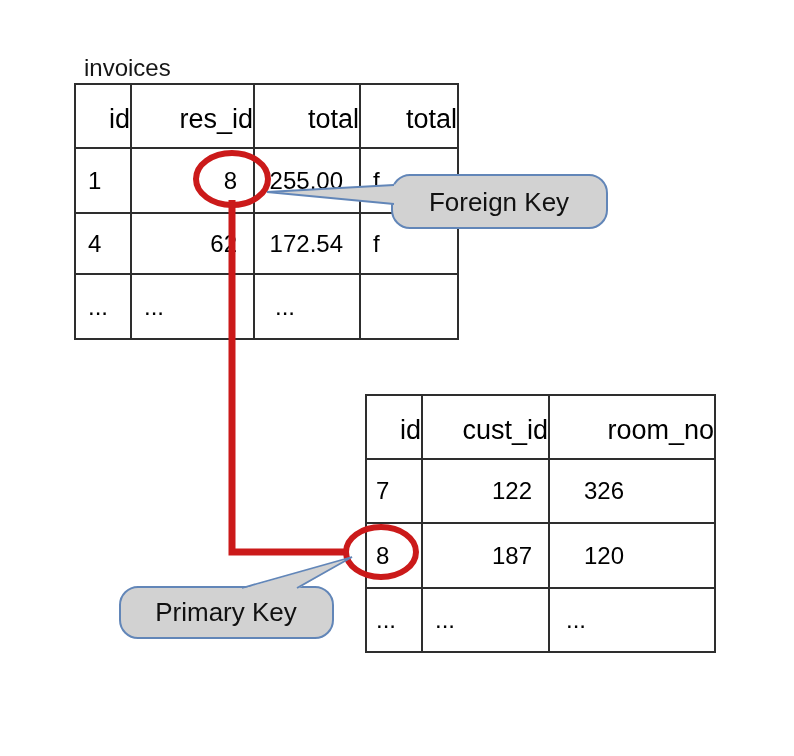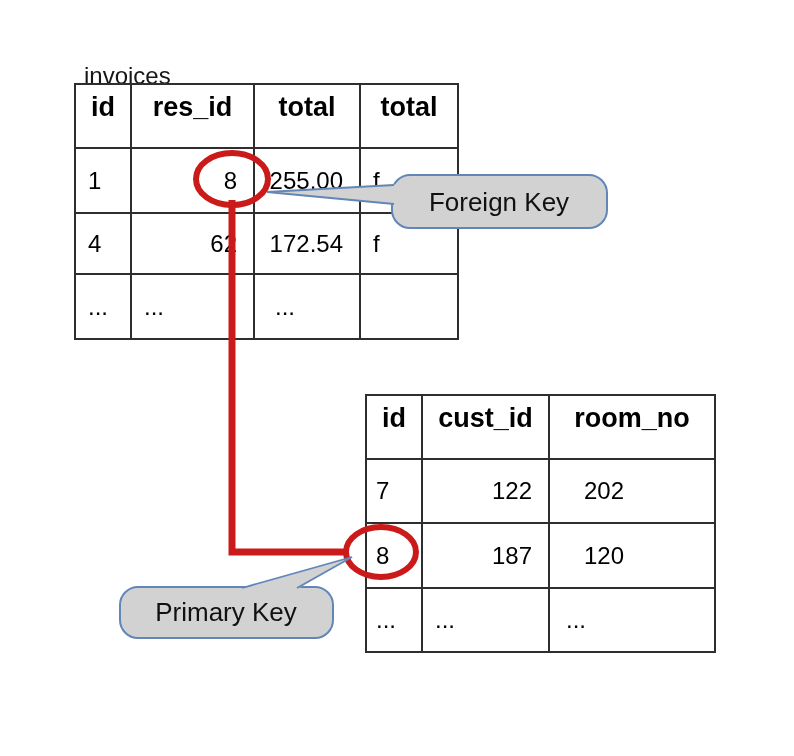--- a/index.html
+++ b/index.html
@@ -12,41 +12,40 @@
     font-family: "Liberation Sans", sans-serif;
     color: #111111;
     overflow: hidden;
   }
   .tbl-title {
     position: absolute;
     font-size: 24px;
     line-height: 24px;
     color: #161616;
     white-space: nowrap;
-    margin-top: 8px;
   }
   table.tbl {
     position: absolute;
     border-collapse: collapse;
     table-layout: fixed;
     background: transparent;
   }
   table.tbl td {
     border: 2px solid #2e2e2e;
     font-size: 24px;
     color: #000000;
     overflow: hidden;
     vertical-align: middle;
   }
   table.tbl td.th {
-    font-weight: bold;
+    font-weight: normal;
     font-size: 27px;
-    text-align: center;
+    text-align: right;
     vertical-align: bottom;
-    padding-bottom: 24px;
+    padding-bottom: 12px;
   }
   td.al { text-align: left;  padding-left: 12px; }
   td.al2 { text-align: left; padding-left: 9px; }
   td.ar { text-align: right; padding-right: 16px; }
   td.ac { text-align: center; }
   svg.overlay {
     position: absolute;
     left: 0; top: 0;
     width: 794px; height: 756px;
     pointer-events: none;
@@ -109,21 +108,21 @@
     </colgroup>
     <tbody>
         <tr style="height:64px">
       <td class="th">id</td>
       <td class="th">cust_id</td>
       <td class="th">room_no</td>
     </tr>
     <tr style="height:64px">
       <td class="al2">7</td>
       <td class="ar">122</td>
-      <td class="ac" style="padding-right:56px">202</td>
+      <td class="ac" style="padding-right:56px">326</td>
     </tr>
     <tr style="height:65px">
       <td class="al2">8</td>
       <td class="ar">187</td>
       <td class="ac" style="padding-right:56px">120</td>
     </tr>
     <tr style="height:64px">
       <td class="al2">...</td>
       <td class="al">...</td>
       <td class="al" style="padding-left:16px">...</td>

